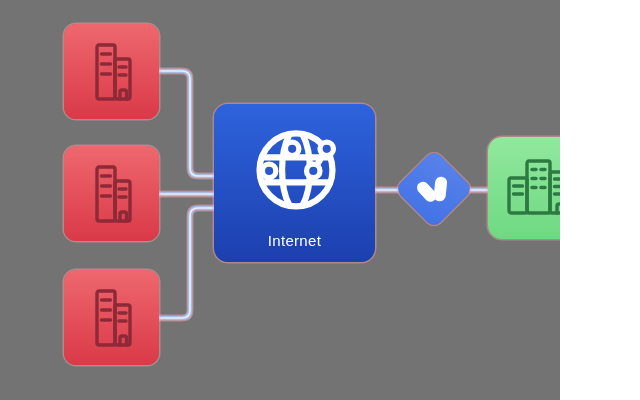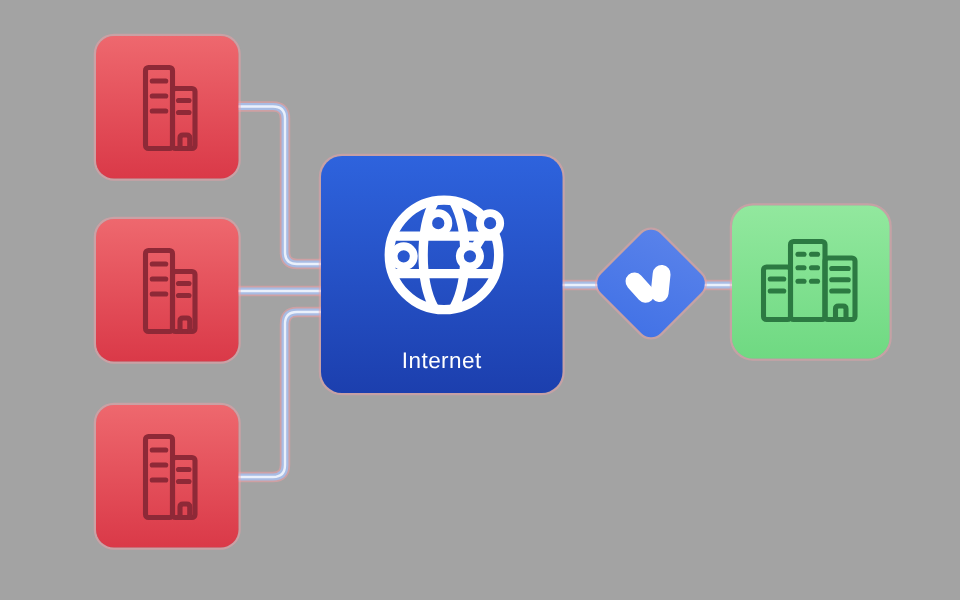--- a/index.html
+++ b/index.html
@@ -1,17 +1,17 @@
 <!DOCTYPE html>
 <html><head>
 <meta charset="utf-8">
 <style>
   html,body{margin:0;padding:0;background:#ffffff;}
   .canvas{
-    position:relative;width:640px;height:400px;background:#a3a3a3;overflow:hidden;
+    position:relative;width:560px;height:400px;background:#737373;overflow:hidden;
     font-family:"Liberation Sans", sans-serif;
   }
   .connectors{position:absolute;left:0;top:0;z-index:0;}
   .node{position:absolute;z-index:2;box-sizing:border-box;}
   .node .icon{position:absolute;}
   .branch{
     width:95px;height:95px;border-radius:12px;
     background:linear-gradient(180deg,#ee686e 0%,#da3948 100%);
     box-shadow:0 0 0 1.5px rgba(242,160,168,0.5);
   }

